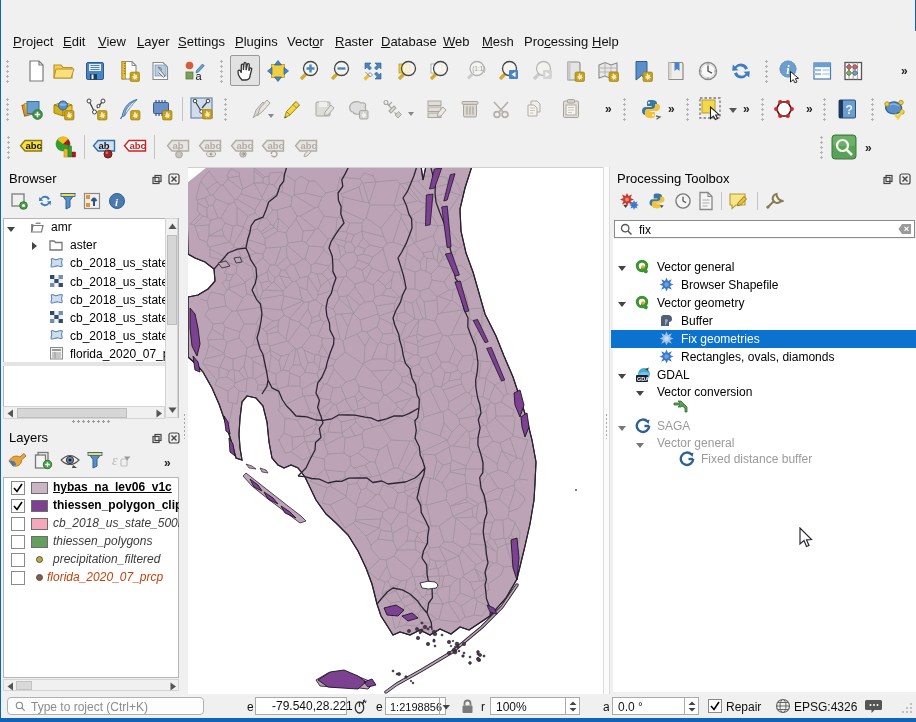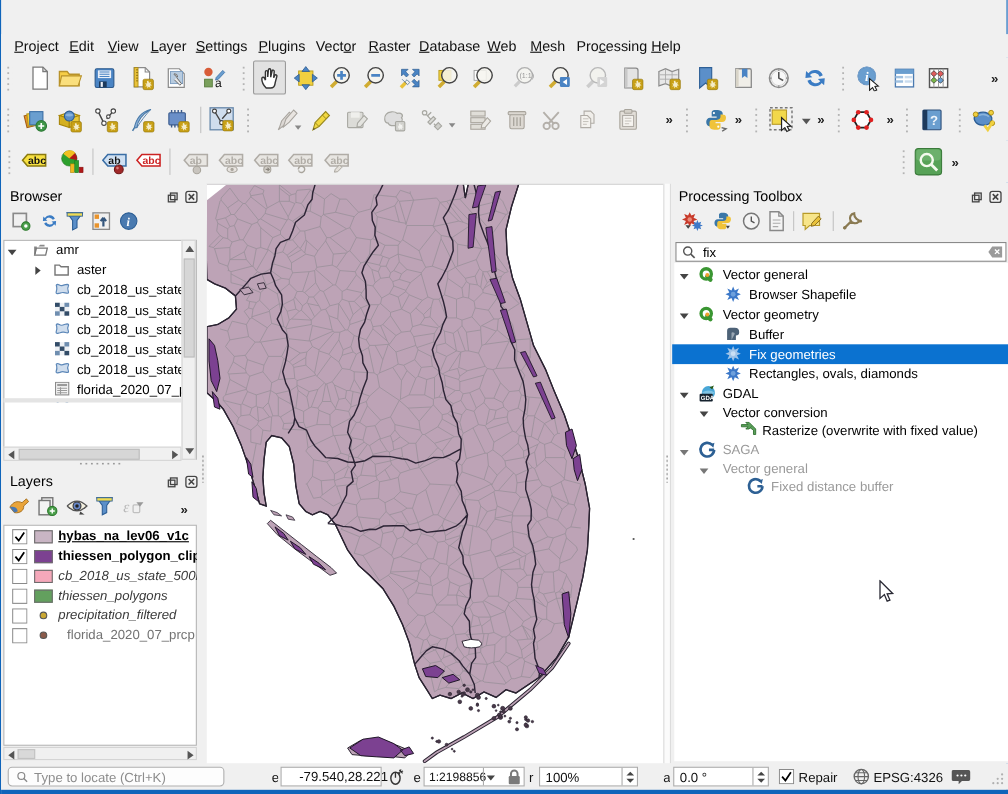--- a/index.html
+++ b/index.html
@@ -700,21 +700,21 @@
         <svg class="abs" style="left:8px;top:76px" width="14" height="14">
             <rect x="0.5" y="0.5" width="13" height="13" fill="#fff" stroke="#8a8a8a"></rect>
           </svg>
         <div class="abs" style="left:33px;top:79px;width:7px;height:7px;border-radius:50%;background:#c9a733;border:1px solid #555"></div>
         <div class="treerow" style="left:50px;top:75px;font-style:italic;color:#3a3a3a">precipitation_filtered</div>
 
         <svg class="abs" style="left:8px;top:94px" width="14" height="14">
             <rect x="0.5" y="0.5" width="13" height="13" fill="#fff" stroke="#8a8a8a"></rect>
           </svg>
         <div class="abs" style="left:33px;top:97px;width:7px;height:7px;border-radius:50%;background:#8a5a4a;border:1px solid #555"></div>
-        <div class="treerow" style="left:58px;top:93px;color:#737373">florida_2020_07_prcp</div>
+        <div class="treerow" style="left:44px;top:93px;font-style:italic;color:#c2410c">florida_2020_07_prcp</div>
       </div>
 
       <div class="scroll-h" style="left:2px;top:513px;width:176px;height:12px">
         <svg class="abs" style="left:3px;top:2px" width="7" height="9">
             <path d="M6 0.5 L6 8.5 L0.5 4.5 Z" fill="#555"></path>
           </svg>
         <div class="abs" style="left:12px;top:1px;width:16px;height:9px;background:#d9d9d9;border:1px solid #c2c2c2"></div>
         <svg class="abs" style="left:166px;top:2px" width="7" height="9">
             <path d="M0.5 0.5 L0.5 8.5 L6 4.5 Z" fill="#555"></path>
           </svg>
@@ -767,21 +767,21 @@
           <circle cx="5.2" cy="5.2" r="3.7" fill="none" stroke="#555" stroke-width="1.3"></circle>
           <line x1="8" y1="8" x2="11.5" y2="11.5" stroke="#555" stroke-width="1.5"></line>
         </svg>
       <div class="abs" style="left:28px;top:57px;font-size:12px;color:#000">fix</div>
       <svg class="abs" style="left:287px;top:57px" width="14" height="12" viewBox="0 0 14 12">
           <path d="M4 1 H13 V11 H4 L0.5 6 Z" fill="#9a9a9a"></path>
           <path d="M6.5 3.8 L10.5 7.8 M10.5 3.8 L6.5 7.8" stroke="#fff" stroke-width="1.2"></path>
         </svg>
 
       <div class="abs" style="left:2px;top:73px;width:304px;height:453px;background:#fff"></div>
-      <div id="pt-tree" class="abs" style="left:0;top:73px;width:306px;height:397px;overflow:hidden;font-size:12px">
+      <div id="pt-tree" class="abs" style="left:0;top:90px;width:306px;height:397px;overflow:hidden;font-size:12px">
 
         <div class="abs" style="left:0px;top:74px;width:306px;height:18px;background:#0b72d0"></div>
 
         <svg class="abs" style="left:7px;top:9px" width="9" height="7">
             <path d="M0 1 L8 1 L4 6 Z" fill="#444"></path>
           </svg>
         <svg class="abs" style="left:7px;top:45px" width="9" height="7">
             <path d="M0 1 L8 1 L4 6 Z" fill="#444"></path>
           </svg>
         <svg class="abs" style="left:7px;top:117px" width="9" height="7">
@@ -798,21 +798,20 @@
           </svg>
 
         <div class="treerow" style="left:46px;top:4px">Vector general</div>
         <div class="treerow" style="left:70px;top:22px">Browser Shapefile</div>
         <div class="treerow" style="left:46px;top:40px">Vector geometry</div>
         <div class="treerow" style="left:70px;top:58px">Buffer</div>
         <div class="treerow" style="left:70px;top:76px;color:#fff">Fix geometries</div>
         <div class="treerow" style="left:70px;top:94px">Rectangles, ovals, diamonds</div>
         <div class="treerow" style="left:46px;top:112px">GDAL</div>
         <div class="treerow" style="left:46px;top:129px">Vector conversion</div>
-        <div class="treerow" style="left:82px;top:145px">Rasterize (overwrite with fixed value)</div>
         <div class="treerow" style="left:46px;top:163px;color:#9a9a9a">SAGA</div>
         <div class="treerow" style="left:46px;top:180px;color:#9a9a9a">Vector general</div>
         <div class="treerow" style="left:90px;top:196px;color:#9a9a9a">Fixed distance buffer</div>
 
         <svg class="abs" style="left:24px;top:3px" width="16" height="16" viewBox="0 0 16 16">
             <circle cx="7" cy="7" r="4.7" fill="none" stroke="#3a9632" stroke-width="3"></circle>
             <rect x="7" y="7" width="8" height="4" rx="2" transform="rotate(45 8 8)" fill="#3a9632"></rect>
             <circle cx="8" cy="8" r="1.8" fill="#f0a02d"></circle>
           </svg>
         <svg class="abs" style="left:48px;top:21px" width="15" height="15" viewBox="0 0 15 15">
@@ -864,30 +863,30 @@
         </svg>
     </div>
   </div>
 
   <div id="statusbar">
     <div class="abs" style="left:6px;top:3px;width:197px;height:18px;background:#fdfdfd;border:1px solid #b0b0b0;border-radius:4px"></div>
     <svg class="abs" style="left:14px;top:7px" width="11" height="11" viewBox="0 0 12 12">
         <circle cx="4.8" cy="4.8" r="3.4" fill="none" stroke="#888" stroke-width="1.2"></circle>
         <line x1="7.3" y1="7.3" x2="10.5" y2="10.5" stroke="#888" stroke-width="1.3"></line>
       </svg>
-    <div class="abs" style="left:30px;top:6px;color:#8d8d8d">Type to locate (Ctrl+K)</div>
+    <div class="abs" style="left:30px;top:6px;color:#8d8d8d">Type to roject (Ctrl+K)</div>
     <div class="abs" style="left:246px;top:6px;overflow:hidden;width:6px">e</div>
     <div class="sb-box" style="left:254px;top:3px;width:92px;height:18px;text-align:center;line-height:16px">-79.540,28.221</div>
     <svg class="abs" style="left:351px;top:5px" width="15" height="15" viewBox="0 0 15 15">
         <ellipse cx="7.5" cy="8.5" rx="4.2" ry="5.5" fill="none" stroke="#333" stroke-width="1.3"></ellipse>
         <line x1="7.5" y1="3" x2="7.5" y2="8" stroke="#333" stroke-width="1.2"></line>
         <path d="M11 1 L14 4 M12.5 0.5 L11 5 M14.5 2 L10 3.5" stroke="#333" stroke-width="1"></path>
       </svg>
     <div class="abs" style="left:375px;top:6px;overflow:hidden;width:7px">e</div>
-    <div class="sb-box" style="left:384px;top:3px;width:92px;height:18px">
+    <div class="sb-box" style="left:384px;top:3px;width:61px;height:18px">
         <span style="position:absolute;left:4px;top:3px;font-size:11px">1:2198856</span>
         <span class="abs" style="left:53px;top:0;width:14px;height:16px;border-left:1px solid #ababab"></span>
         <svg class="abs" style="left:56px;top:6px" width="9" height="6">
           <path d="M0.5 1 L8 1 L4.2 5.5 Z" fill="#444"></path>
         </svg>
       </div>
     <svg class="abs" style="left:460px;top:5px" width="13" height="15" viewBox="0 0 13 15">
         <rect x="1.5" y="6.5" width="10" height="7.5" rx="1" fill="#7a7a7a"></rect>
         <path d="M3.5 6.5 V4.5 a3 3 0 0 1 6 0 V6.5" fill="none" stroke="#7a7a7a" stroke-width="1.8"></path>
       </svg>

